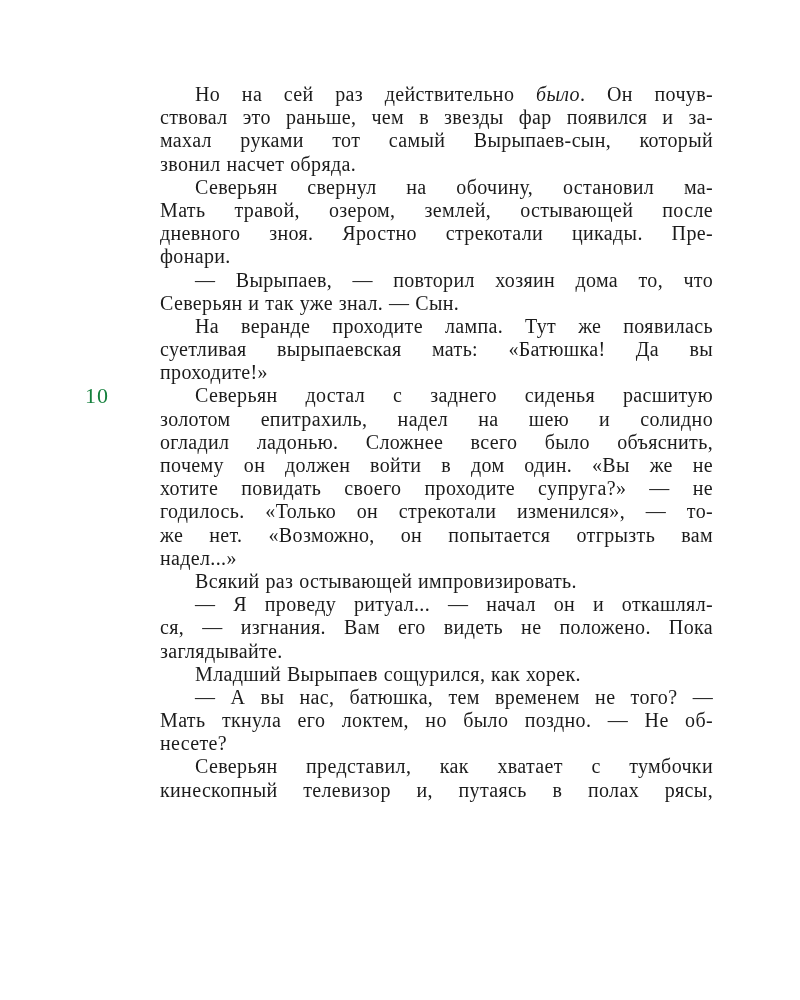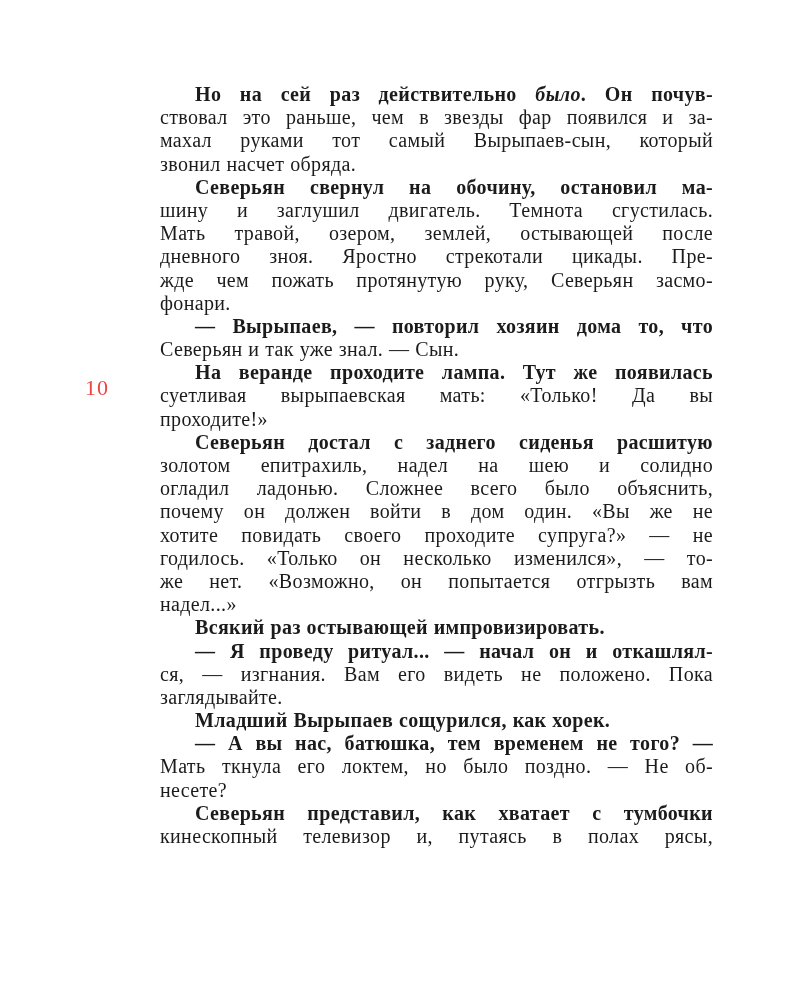--- a/index.html
+++ b/index.html
@@ -12,25 +12,25 @@
     width: 800px;
     height: 1000px;
     background: #ffffff;
     font-family: "Liberation Serif", "DejaVu Serif", serif;
     color: #1b1b1b;
     overflow: hidden;
   }
   .page-number {
     position: absolute;
     left: 85px;
-    top: 376px;
+    top: 384px;
     font-size: 22px;
     line-height: 24px;
     letter-spacing: 1px;
-    color: #ef4444;
+    color: #15803d;
   }
   .text-block {
     position: absolute;
     left: 160px;
     top: 83px;
     width: 553px;
     font-size: 20px;
     line-height: 23.2px;
     letter-spacing: 0.35px;
     word-spacing: 0.5px;
@@ -39,53 +39,50 @@
     text-align: justify;
     text-align-last: justify;
     height: 23.2px;
     overflow: visible;
   }
   .line.end {
     text-align-last: left;
   }
   .line.indent {
     text-indent: 35px;
-    font-weight: bold;
   }
   .it {
     font-style: italic;
   }
 </style>
 </head>
 <body>
 
 <div class="page">
   <div class="page-number">10</div>
   <div class="text-block">
       <div class="line indent"><span>Но на сей раз действительно </span><span class="it">было</span><span>. Он почув-</span></div>
       <div class="line"><span>ствовал это раньше, чем в звезды фар появился и за-</span></div>
       <div class="line"><span>махал руками тот самый Вырыпаев-сын, который</span></div>
       <div class="line end"><span>звонил насчет обряда.</span></div>
       <div class="line indent"><span>Северьян свернул на обочину, остановил ма-</span></div>
-      <div class="line"><span>шину и заглушил двигатель. Темнота сгустилась.</span></div>
       <div class="line"><span>Мать травой, озером, землей, остывающей после</span></div>
       <div class="line"><span>дневного зноя. Яростно стрекотали цикады. Пре-</span></div>
-      <div class="line"><span>жде чем пожать протянутую руку, Северьян засмо-</span></div>
       <div class="line end"><span>фонари.</span></div>
       <div class="line indent"><span>— Вырыпаев, — повторил хозяин дома то, что</span></div>
       <div class="line end"><span>Северьян и так уже знал. — Сын.</span></div>
       <div class="line indent"><span>На веранде проходите лампа. Тут же появилась</span></div>
-      <div class="line"><span>суетливая вырыпаевская мать: «Только! Да вы</span></div>
+      <div class="line"><span>суетливая вырыпаевская мать: «Батюшка! Да вы</span></div>
       <div class="line end"><span>проходите!»</span></div>
       <div class="line indent"><span>Северьян достал с заднего сиденья расшитую</span></div>
       <div class="line"><span>золотом епитрахиль, надел на шею и солидно</span></div>
       <div class="line"><span>огладил ладонью. Сложнее всего было объяснить,</span></div>
       <div class="line"><span>почему он должен войти в дом один. «Вы же не</span></div>
       <div class="line"><span>хотите повидать своего проходите супруга?» — не</span></div>
-      <div class="line"><span>годилось. «Только он несколько изменился», — то-</span></div>
+      <div class="line"><span>годилось. «Только он стрекотали изменился», — то-</span></div>
       <div class="line"><span>же нет. «Возможно, он попытается отгрызть вам</span></div>
       <div class="line end"><span>надел...»</span></div>
       <div class="line indent end"><span>Всякий раз остывающей импровизировать.</span></div>
       <div class="line indent"><span>— Я проведу ритуал... — начал он и откашлял-</span></div>
       <div class="line"><span>ся, — изгнания. Вам его видеть не положено. Пока</span></div>
       <div class="line end"><span>заглядывайте.</span></div>
       <div class="line indent end"><span>Младший Вырыпаев сощурился, как хорек.</span></div>
       <div class="line indent"><span>— А вы нас, батюшка, тем временем не того? —</span></div>
       <div class="line"><span>Мать ткнула его локтем, но было поздно. — Не об-</span></div>
       <div class="line end"><span>несете?</span></div>

